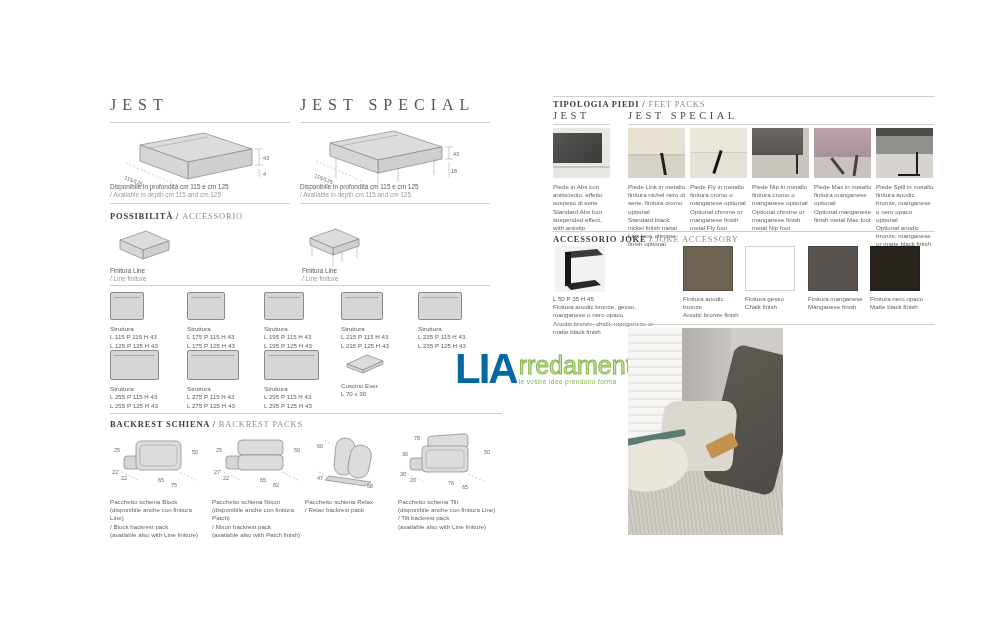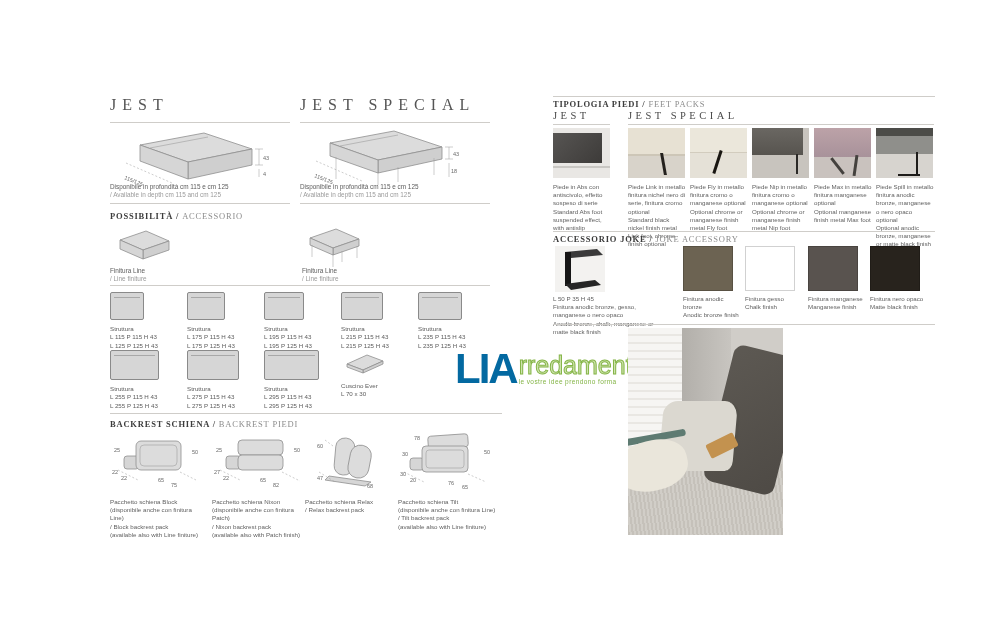--- a/index.html
+++ b/index.html
@@ -174,21 +174,21 @@
         <polygon class="shape2" points="22,20 42,11 42,14 22,23"></polygon>
         <polygon class="shape3" points="6,14 22,20 22,23 6,17"></polygon>
       </svg>
       <div class="str-cap" style="margin-top:2px;"><span>Cuscino Ever</span><br><span>L 70 x 30</span></div>
     </div>
   </div>
   <div class="rule" style="left:110px;top:413px;width:392px;"></div>
 
   <div class="abs" style="left:110px;top:419px;width:400px;">
     <div class="sec-title">
-      <span class="it">BACKREST SCHIENA / </span><span class="en">BACKREST PIEDI</span>
+      <span class="it">BACKREST SCHIENA / </span><span class="en">BACKREST PACKS</span>
     </div>
 
     <div class="abs" style="left:0;top:13px;width:96px;">
       <svg width="95" height="58" viewBox="0 0 95 58">
         <rect class="shape3" x="14" y="24" width="15" height="13" rx="3"></rect>
         <rect class="shape" x="26" y="9" width="45" height="29" rx="5"></rect>
         <rect x="30" y="13" width="37" height="21" rx="4" fill="none" stroke="#a0a0a0" stroke-width="0.6"></rect>
         <line class="dimline" x1="70" y1="40" x2="86" y2="48" stroke-dasharray="2,2"></line>
         <line class="dimline" x1="8" y1="38" x2="28" y2="48" stroke-dasharray="2,2"></line>
         <text class="dim" x="4" y="20">25</text>

